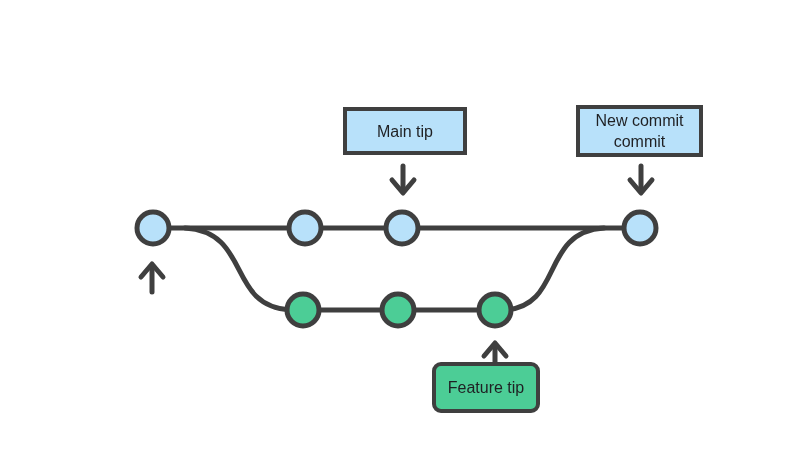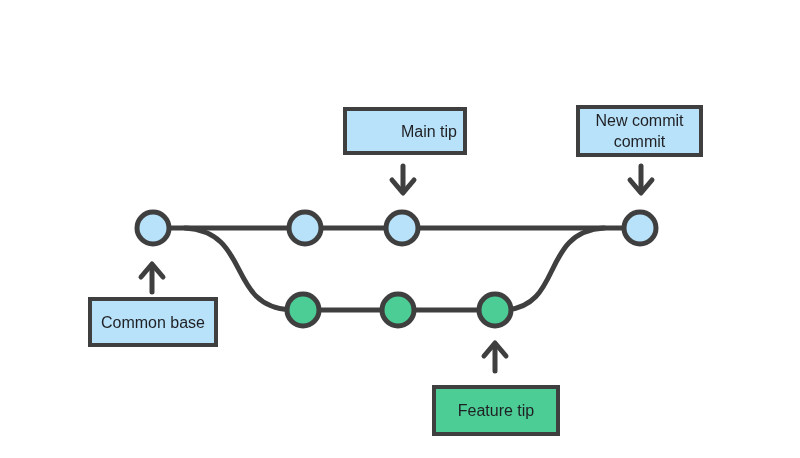--- a/index.html
+++ b/index.html
@@ -29,24 +29,24 @@
     justify-content: center;
     text-align: center;
     font-size: 16px;
     font-weight: 500;
     line-height: 21px;
     color: #1F2023;
     padding: 0 6px;
   }
   .label-blue  { background: #B8E1FA; }
   .label-green { background: #4CCD96; }
-  .box-main-tip     { left: 343px; top: 107px; width: 124px; height: 48px; justify-content: flex-end; }
+  .box-main-tip     { left: 343px; top: 107px; width: 124px; height: 48px; }
   .box-new-merge    { left: 576px; top: 105px; width: 127px; height: 52px; }
   .box-common-base  { left:  88px; top: 297px; width: 130px; height: 50px; }
-  .box-feature-tip  { left: 432px; top: 385px; width: 128px; height: 51px; }
+  .box-feature-tip  { left: 432px; top: 362px; width: 108px; height: 51px; border-radius: 9px; }
 </style>
 </head>
 <body>
 
 <div class="stage">
 
   <svg width="800" height="458" viewBox="0 0 800 458">
     <g stroke="#3F3F3F" stroke-width="5" fill="none" stroke-linecap="round" stroke-linejoin="round">
 
       <line x1="153" y1="228" x2="640" y2="228"></line>
@@ -90,21 +90,18 @@
   </svg>
 
   <div class="label-box label-blue box-main-tip">
     <span>Main tip</span>
   </div>
 
   <div class="label-box label-blue box-new-merge">
     <span>New commit commit</span>
   </div>
 
-  <div class="label-box label-blue box-common-base">
-    <span>Common base</span>
-  </div>
 
   <div class="label-box label-green box-feature-tip">
     <span>Feature tip</span>
   </div>
 
 </div>
 
 </body></html>

